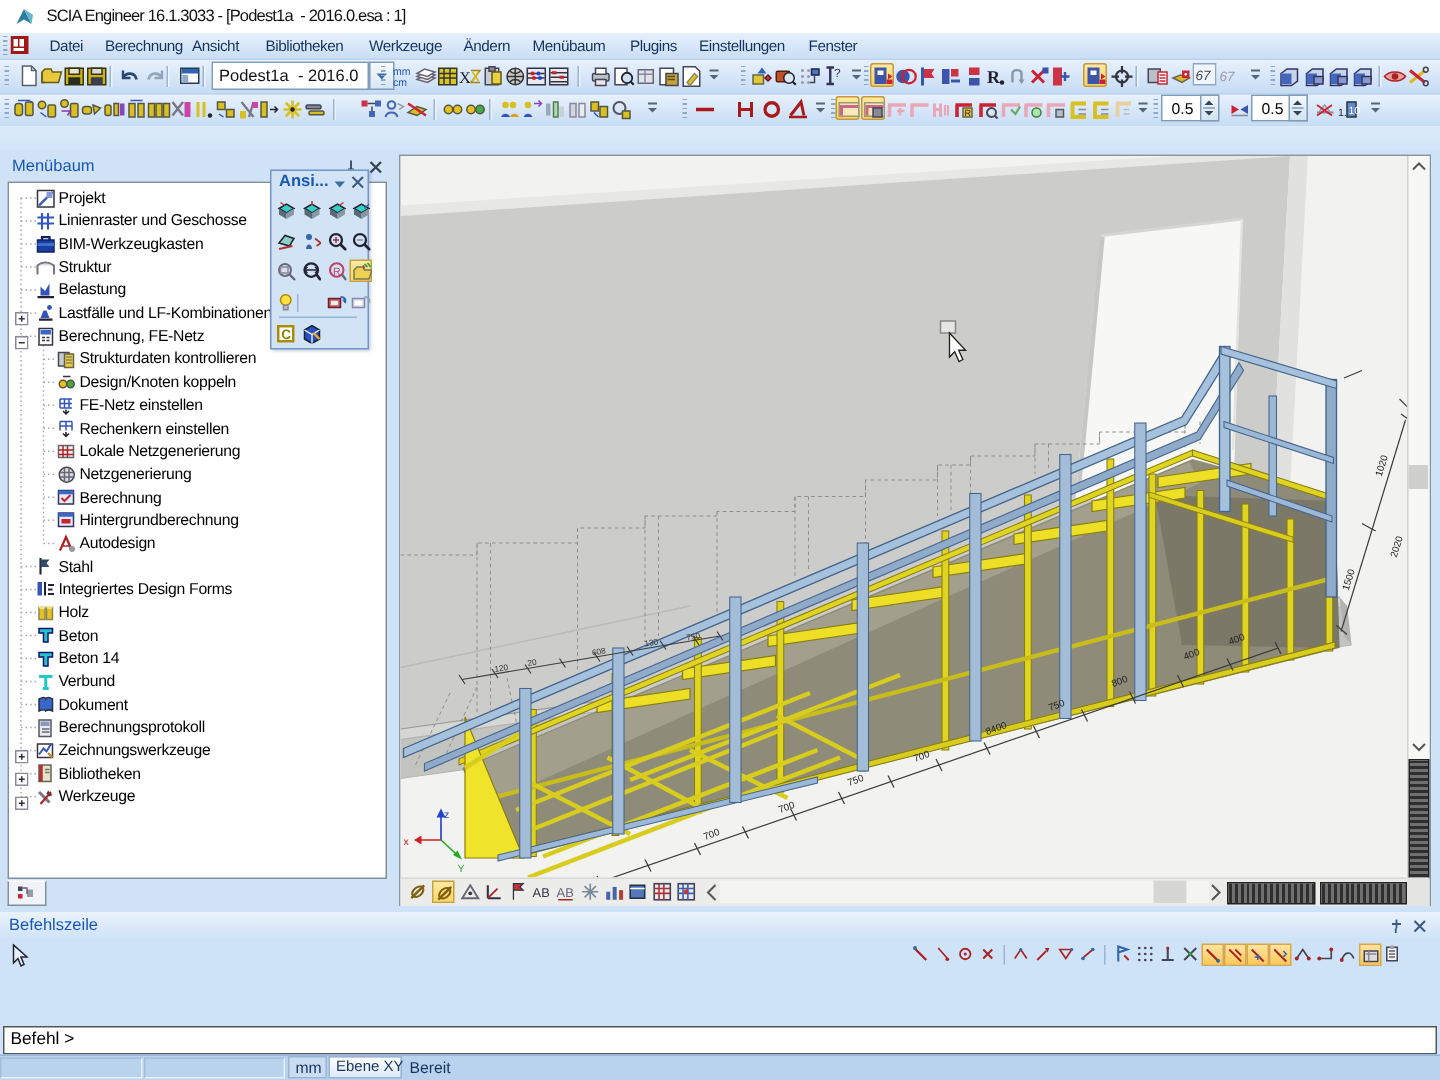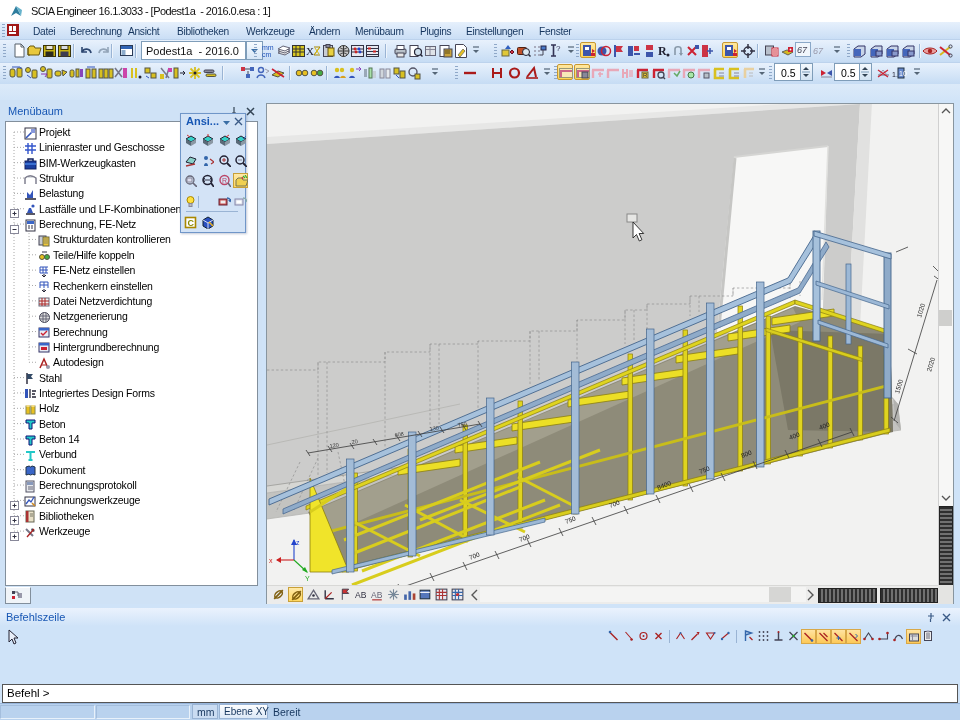--- a/index.html
+++ b/index.html
@@ -835,36 +835,36 @@
       <rect x="1" y="2" width="7" height="9" fill="#c8ccd4" stroke="#445"></rect>
       <rect x="5" y="3" width="6" height="9" fill="#f0c838" stroke="#664"></rect>
       <path d="M6 5h4M6 7h4M6 9h4" stroke="#886"></path>
     </svg></div>
 <div class="txt" style="left:53px;top:233.45px;font-size:10.5px;color:#000;letter-spacing:-0.2px;">Strukturdaten kontrollieren</div>
 <div class="abs" style="left:38px;top:248.3px;width:13px;height:13px;"><svg width="13" height="13" viewBox="0 0 13 13">
       <circle cx="4" cy="8" r="2.5" fill="#e8c020" stroke="#554"></circle>
       <circle cx="9" cy="8" r="2.5" fill="#44aa44" stroke="#554"></circle>
       <path d="M4 3h5" stroke="#334"></path>
     </svg></div>
-<div class="txt" style="left:53px;top:248.8px;font-size:10.5px;color:#000;letter-spacing:-0.2px;">Teile/Hilfe koppeln</div>
+<div class="txt" style="left:53px;top:248.8px;font-size:10.5px;color:#000;letter-spacing:-0.2px;">Design/Knoten koppeln</div>
 <div class="abs" style="left:38px;top:263.6px;width:13px;height:13px;"><svg width="13" height="13" viewBox="0 0 13 13">
       <path d="M2 2h8M2 5h8M2 8h8M2 2v6M5 2v6M8 2v6" stroke="#3355bb"></path>
       <path d="M6 9v3M4 10l2 2 2-2" fill="none" stroke="#223"></path>
     </svg></div>
 <div class="txt" style="left:53px;top:264.15px;font-size:10.5px;color:#000;letter-spacing:-0.2px;">FE-Netz einstellen</div>
 <div class="abs" style="left:38px;top:279.0px;width:13px;height:13px;"><svg width="13" height="13" viewBox="0 0 13 13">
       <path d="M2 2h8M2 5h8M2 2v6M6 2v6M10 2v6" stroke="#3355bb"></path>
       <path d="M6 9v3M4 10l2 2 2-2" fill="none" stroke="#223"></path>
     </svg></div>
 <div class="txt" style="left:53px;top:279.5px;font-size:10.5px;color:#000;letter-spacing:-0.2px;">Rechenkern einstellen</div>
 <div class="abs" style="left:38px;top:294.4px;width:13px;height:13px;"><svg width="13" height="13" viewBox="0 0 13 13">
       <rect x="1" y="3" width="10" height="8" fill="#eee" stroke="#667"></rect>
       <path d="M1 6h10M1 9h10M4 3v8M7 3v8" stroke="#aa2222"></path>
     </svg></div>
-<div class="txt" style="left:53px;top:294.85px;font-size:10.5px;color:#000;letter-spacing:-0.2px;">Datei Netzverdichtung</div>
+<div class="txt" style="left:53px;top:294.85px;font-size:10.5px;color:#000;letter-spacing:-0.2px;">Lokale Netzgenerierung</div>
 <div class="abs" style="left:38px;top:309.7px;width:13px;height:13px;"><svg width="13" height="13" viewBox="0 0 13 13">
       <circle cx="6.5" cy="6.5" r="5" fill="#ddd" stroke="#445"></circle>
       <path d="M2 5h9M2 8h9M5 2v9M8 2v9" stroke="#667"></path>
     </svg></div>
 <div class="txt" style="left:53px;top:310.2px;font-size:10.5px;color:#000;letter-spacing:-0.2px;">Netzgenerierung</div>
 <div class="abs" style="left:38px;top:325.0px;width:13px;height:13px;"><svg width="13" height="13" viewBox="0 0 13 13">
       <rect x="1" y="2" width="10" height="9" fill="#e8ecf4" stroke="#336"></rect>
       <rect x="1" y="2" width="10" height="2.5" fill="#3a66c8"></rect>
       <path d="M3 7l2 2 4-4" fill="none" stroke="#cc2233" stroke-width="1.4"></path>
     </svg></div>

